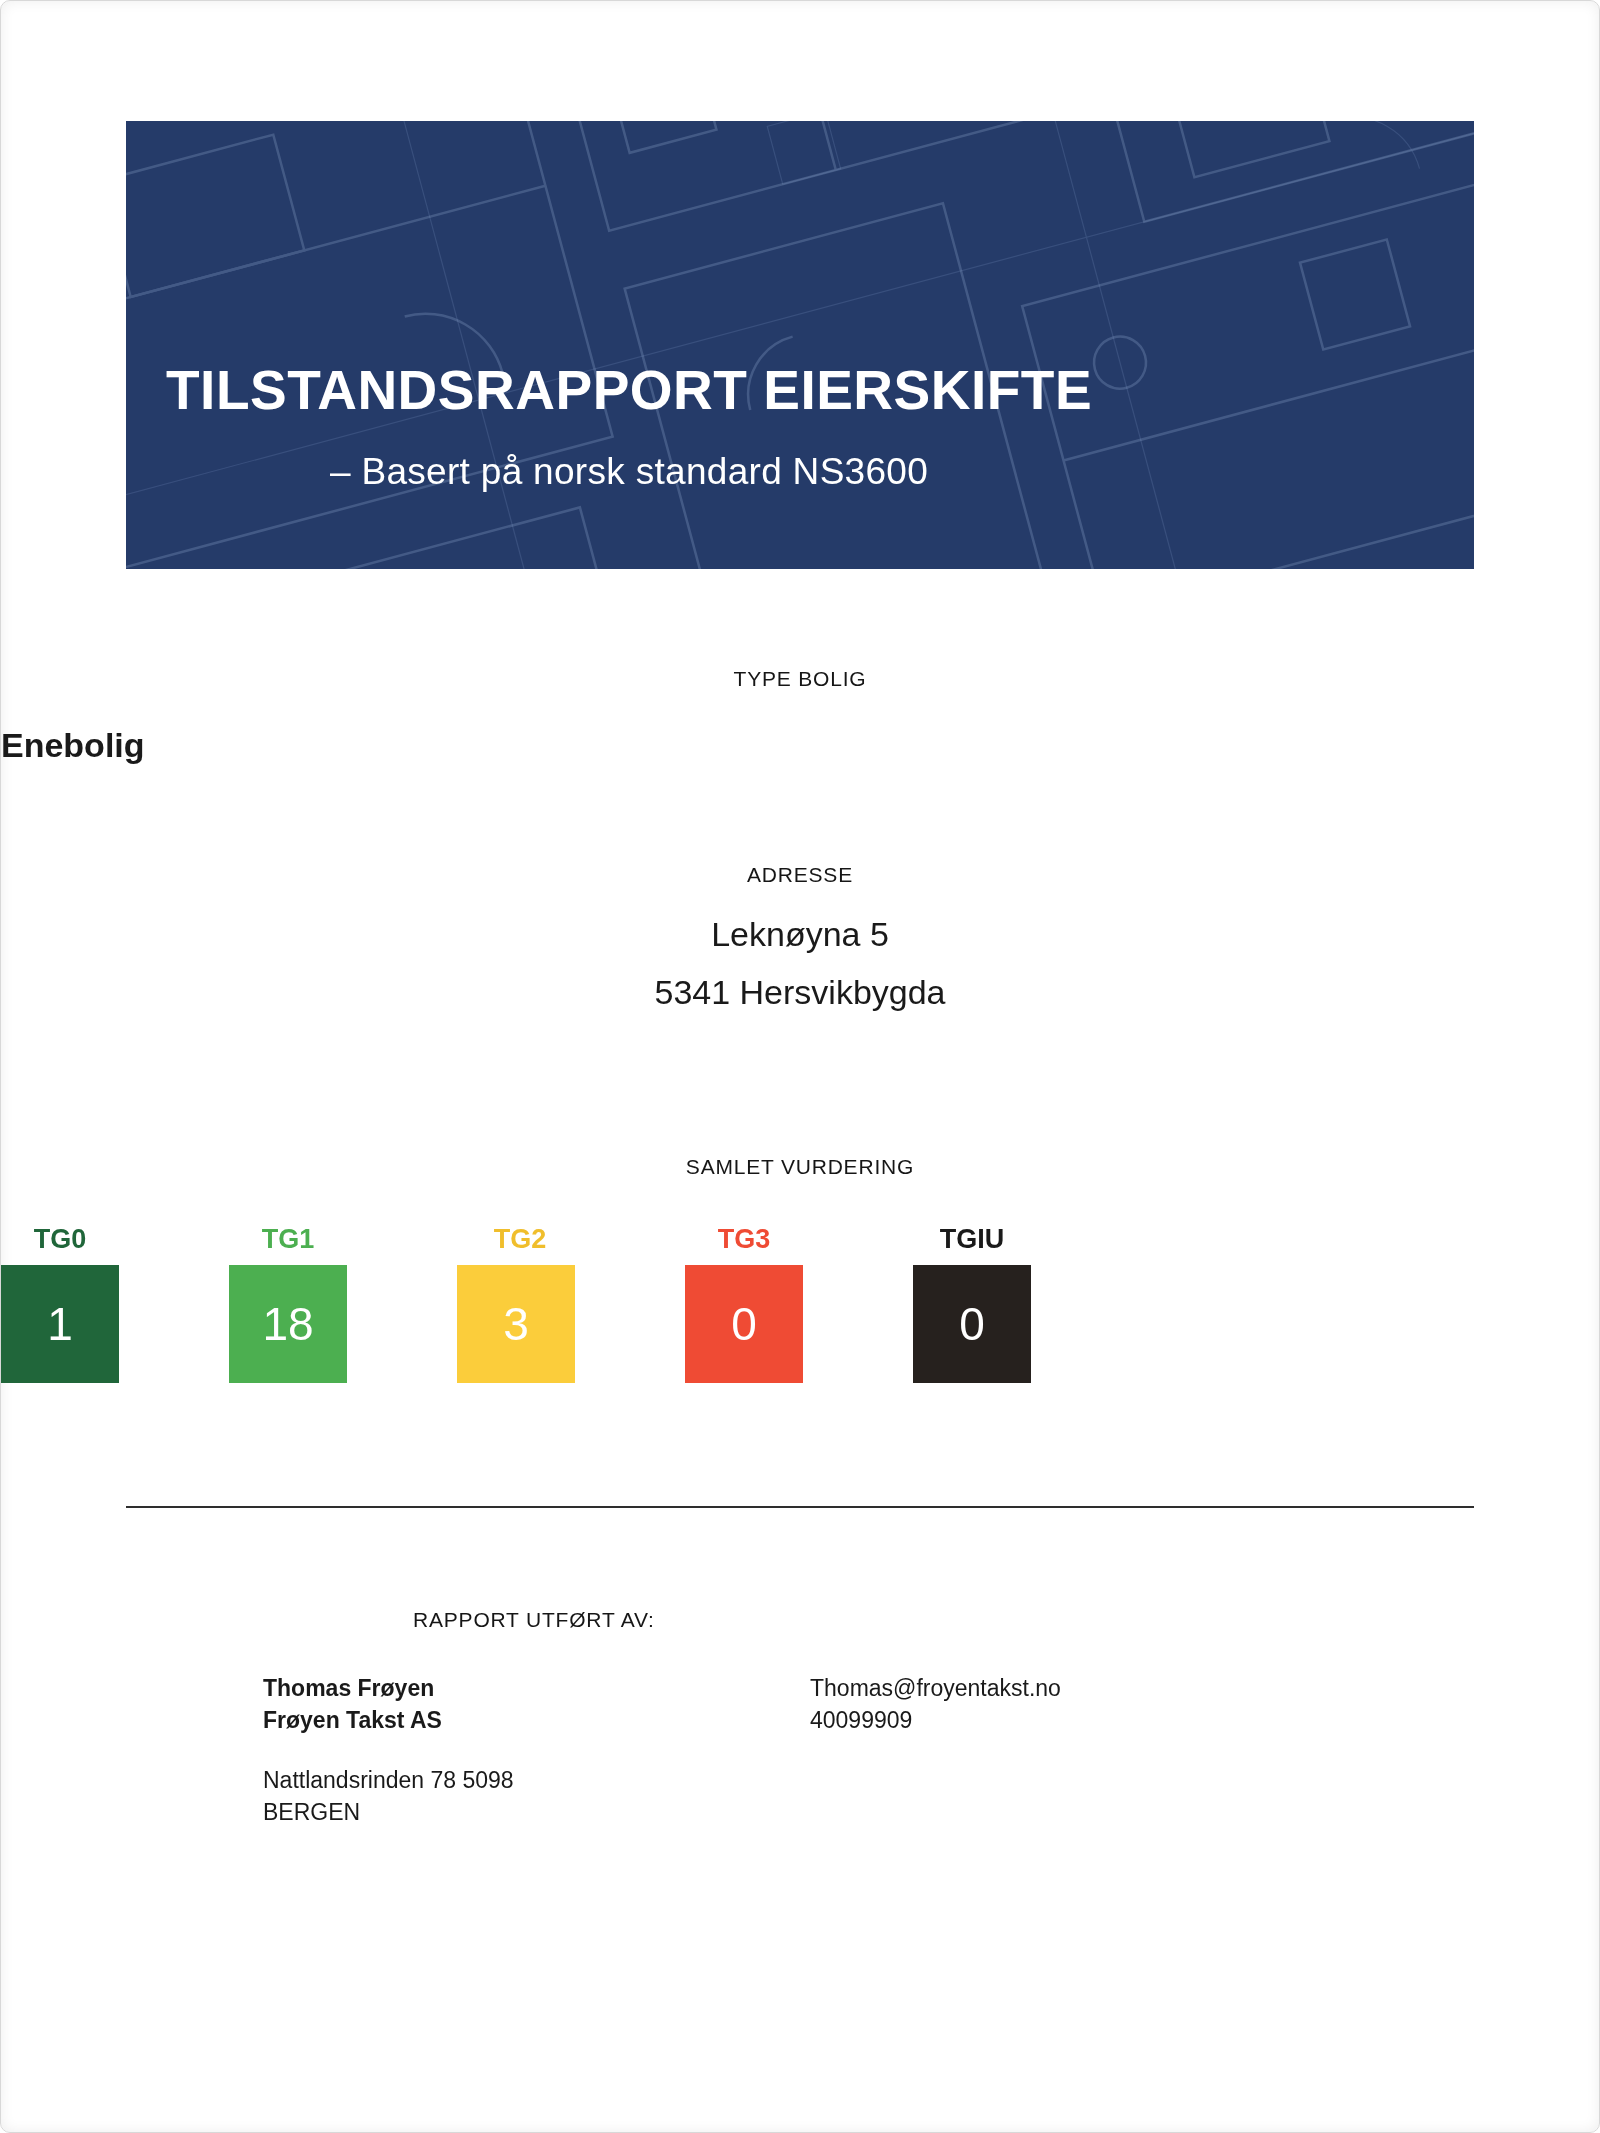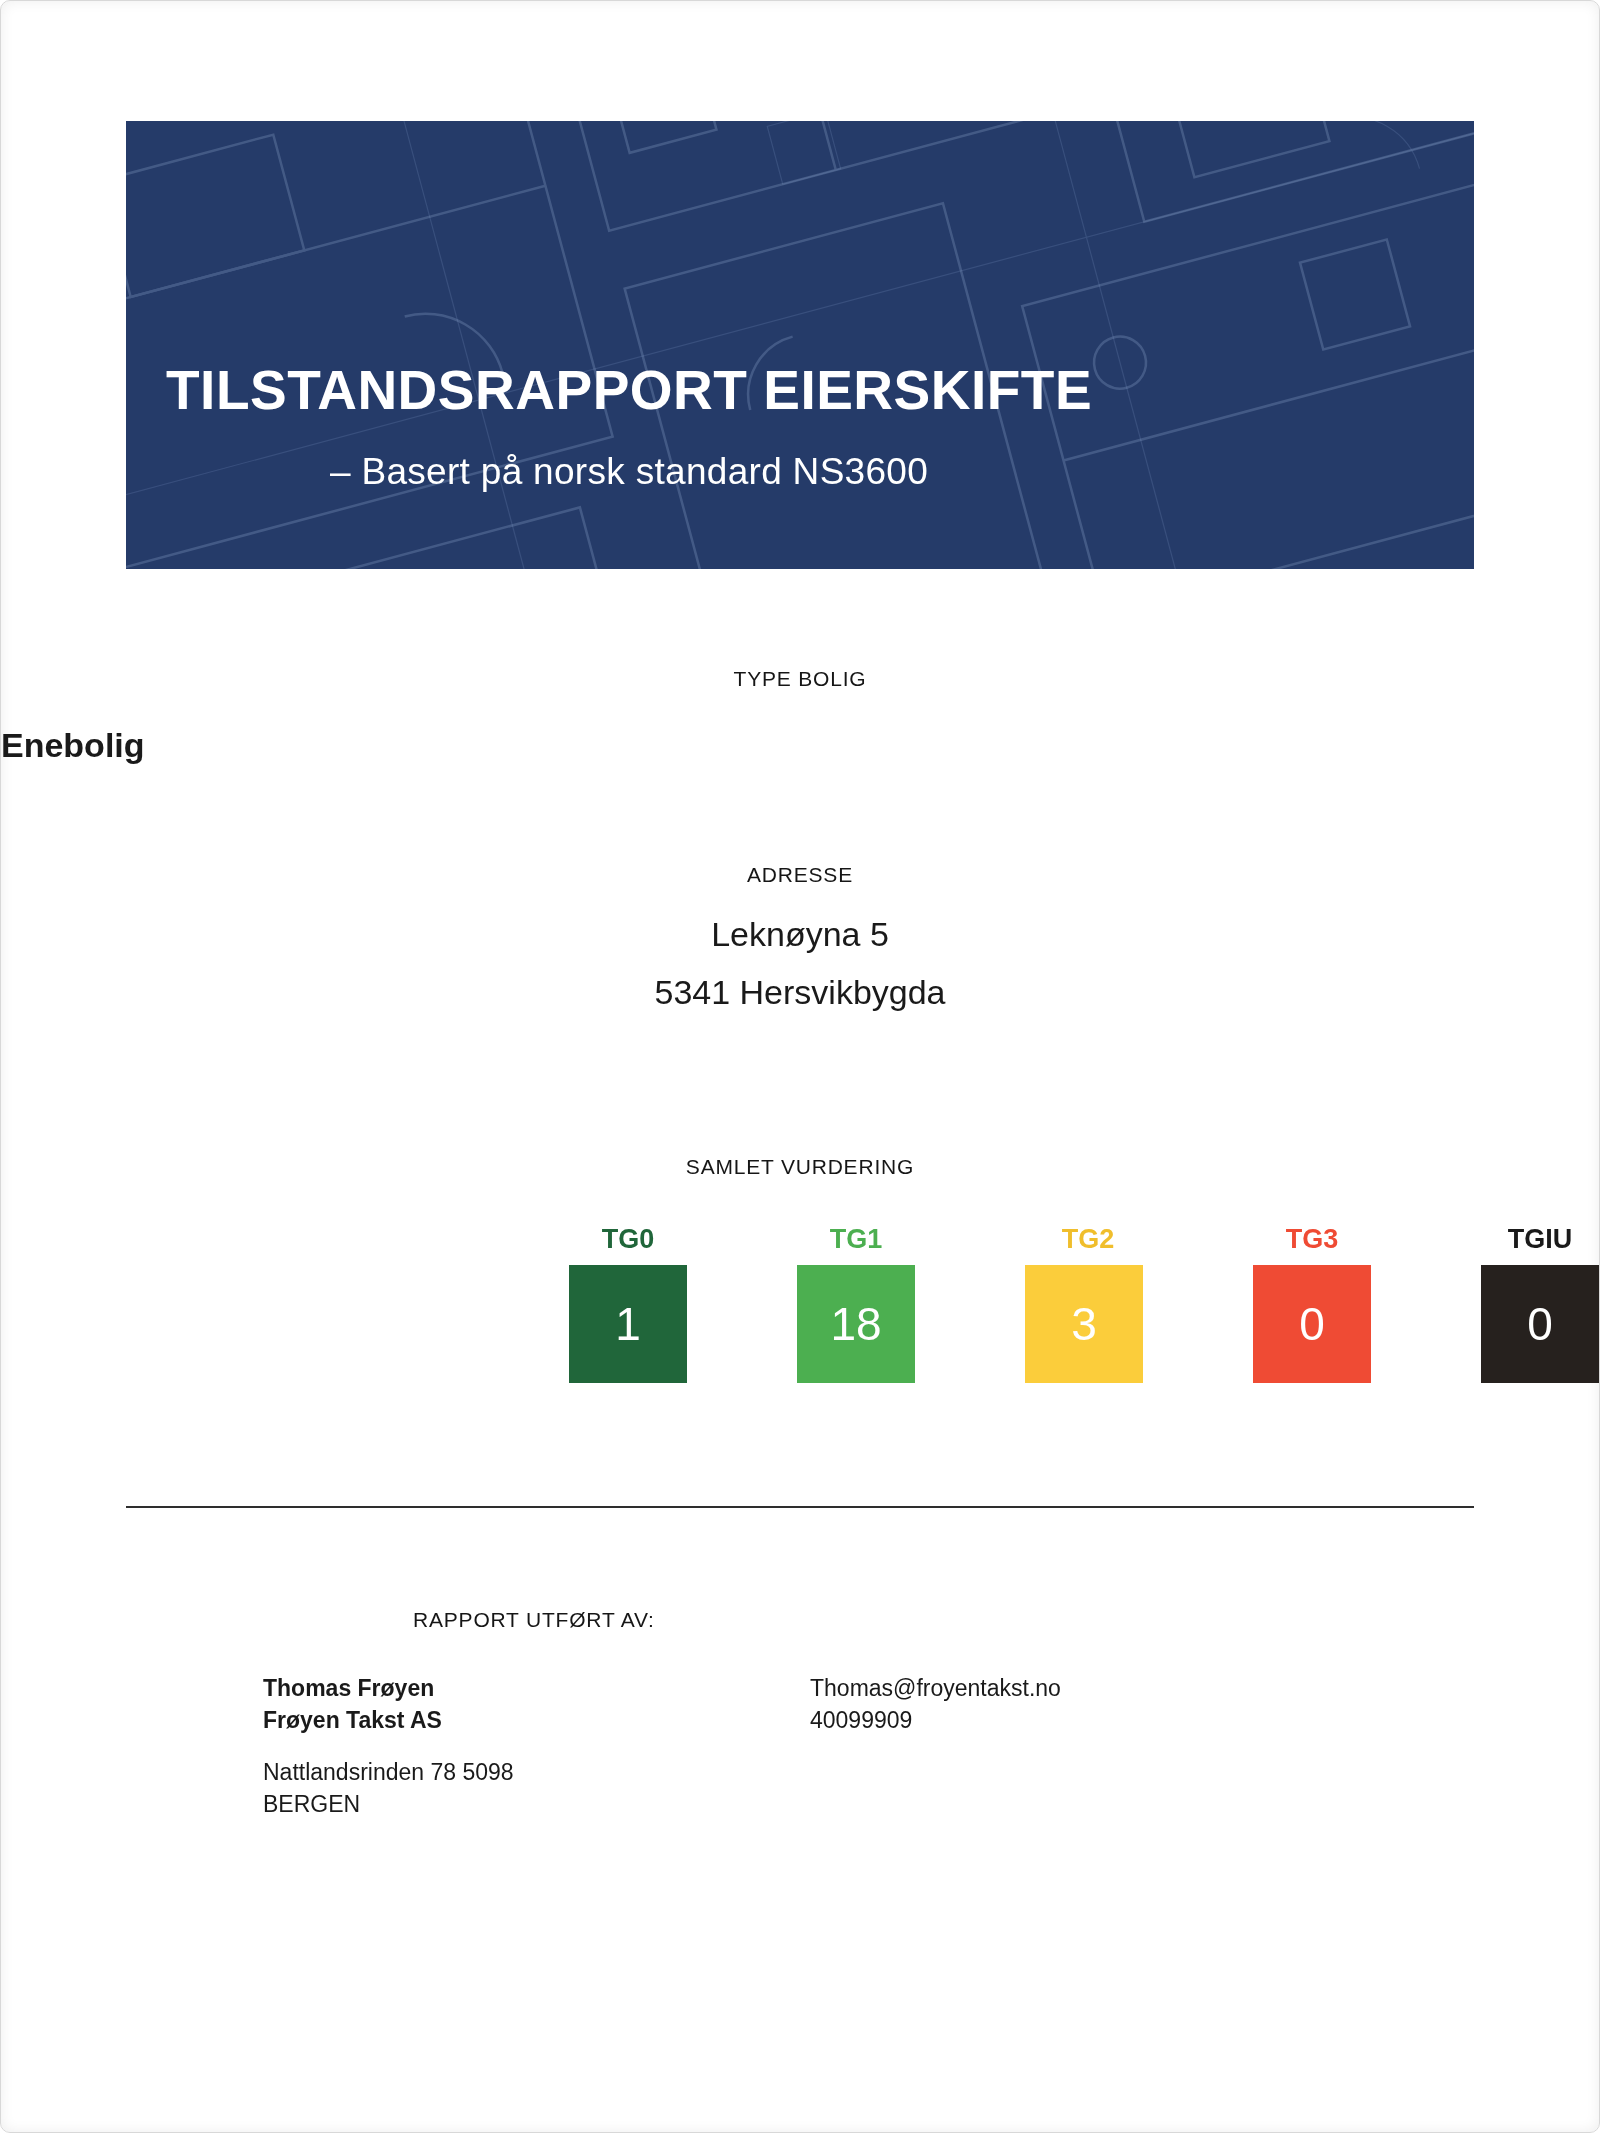--- a/index.html
+++ b/index.html
@@ -73,21 +73,21 @@
     font-size:34px;
     text-align:center;
     line-height:58px;
   }
   .samlet-label { margin-top:134px; }
 
   
   .grades {
     margin-top:44px;
     display:flex;
-    justify-content:flex-end;
+    justify-content:flex-start;
     gap:110px;
   }
   .grade {
     width:118px;
     display:flex;
     flex-direction:column;
     align-items:center;
   }
   .grade-label {
     font-size:27px;
@@ -124,21 +124,21 @@
   }
   .rapport-cols {
     margin-top:40px;
     margin-left:262px;
     display:flex;
     align-items:flex-start;
   }
   .col-left  { width:547px; }
   .line      { font-size:23px; line-height:32px; }
   .bold      { font-weight:700; }
-  .addr-block { margin-top:20px; }
+  .addr-block { margin-top:28px; }
 </style>
 </head>
 <body>
 
 <div class="page">
 
   <div class="banner" style="background: rgb(37, 59, 105);">
     <svg viewBox="0 0 1350 560" preserveAspectRatio="xMidYMid slice" aria-hidden="true">
       <g transform="rotate(-15 675 280)" stroke="#9FB6DC" fill="none" stroke-width="2.5" opacity="0.25">
         <rect x="-150" y="-200" width="620" height="520"></rect>

